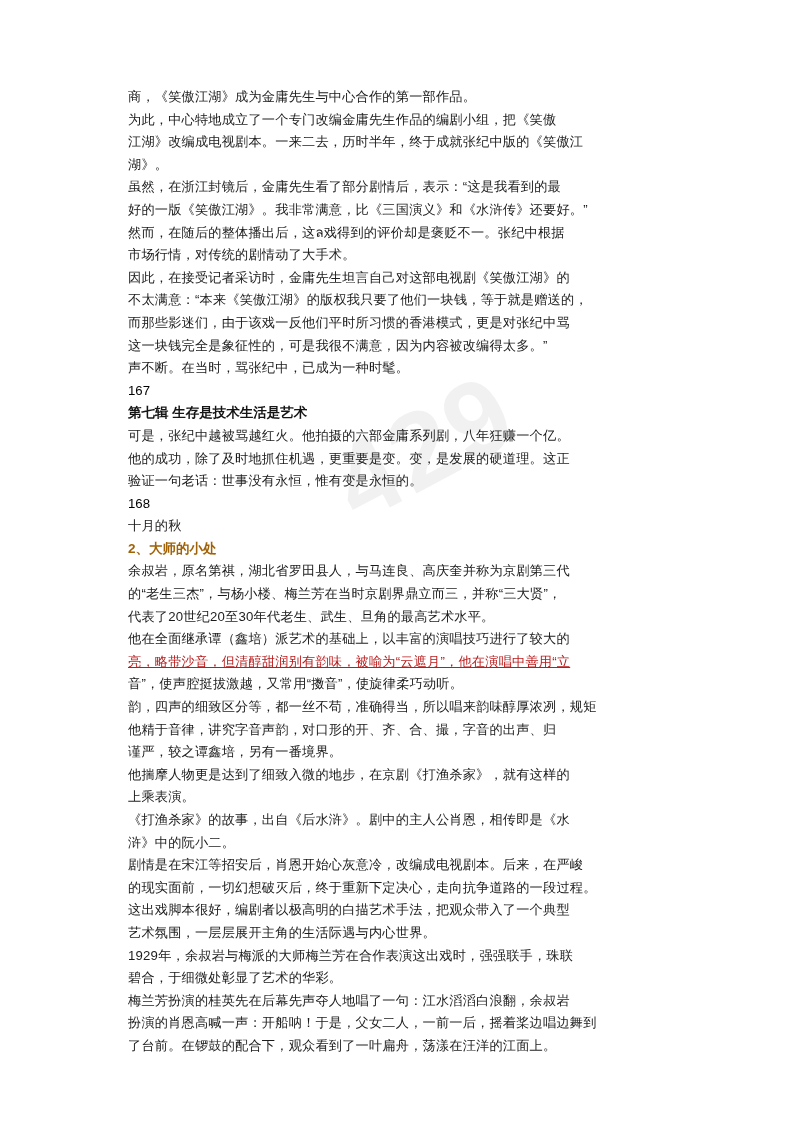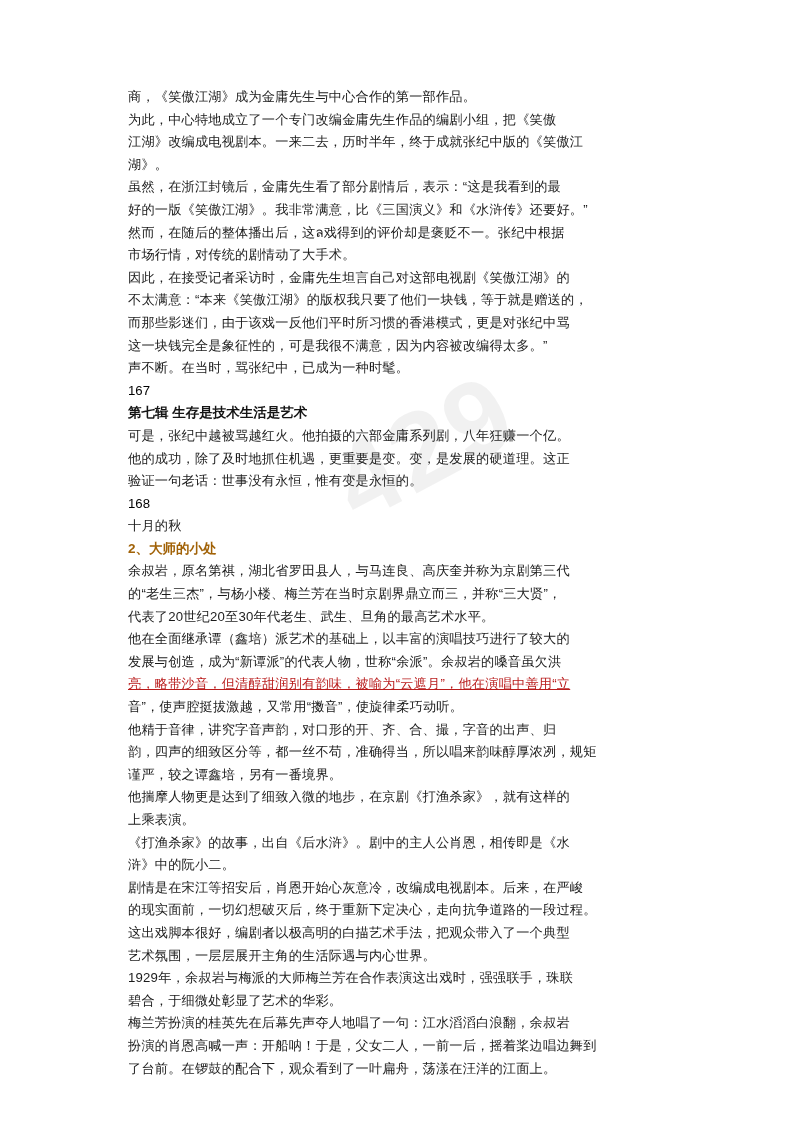--- a/index.html
+++ b/index.html
@@ -94,25 +94,24 @@
     <div class="line">可是，张纪中越被骂越红火。他拍摄的六部金庸系列剧，八年狂赚一个亿。</div>
     <div class="line">他的成功，除了及时地抓住机遇，更重要是变。变，是发展的硬道理。这正</div>
     <div class="line">验证一句老话：世事没有永恒，惟有变是永恒的。</div>
     <div class="pagenum">168</div>
     <div class="line">十月的秋</div>
     <div class="subheading">2、大师的小处</div>
     <div class="line">余叔岩，原名第祺，湖北省罗田县人，与马连良、高庆奎并称为京剧第三代</div>
     <div class="line">的“老生三杰”，与杨小楼、梅兰芳在当时京剧界鼎立而三，并称“三大贤”，</div>
     <div class="line">代表了20世纪20至30年代老生、武生、旦角的最高艺术水平。</div>
     <div class="line">他在全面继承谭（鑫培）派艺术的基础上，以丰富的演唱技巧进行了较大的</div>
-    <div class="line">发展与创造，成为“新谭派”的代表人物，世称“余派”。余叔岩的嗓音虽欠洪</div>
     <div class="line greenish">亮，略带沙音，但清醇甜润别有韵味，被喻为“云遮月”，他在演唱中善用“立</div>
     <div class="line">音”，使声腔挺拔激越，又常用“擞音”，使旋律柔巧动听。</div>
+    <div class="line">韵，四声的细致区分等，都一丝不苟，准确得当，所以唱来韵味醇厚浓冽，规矩</div>
     <div class="line">他精于音律，讲究字音声韵，对口形的开、齐、合、撮，字音的出声、归</div>
-    <div class="line">韵，四声的细致区分等，都一丝不苟，准确得当，所以唱来韵味醇厚浓冽，规矩</div>
     <div class="line">谨严，较之谭鑫培，另有一番境界。</div>
     <div class="line">他揣摩人物更是达到了细致入微的地步，在京剧《打渔杀家》，就有这样的</div>
     <div class="line">上乘表演。</div>
     <div class="line">《打渔杀家》的故事，出自《后水浒》。剧中的主人公肖恩，相传即是《水</div>
     <div class="line">浒》中的阮小二。</div>
     <div class="line">剧情是在宋江等招安后，肖恩开始心灰意冷，改编成电视剧本。后来，在严峻</div>
     <div class="line">的现实面前，一切幻想破灭后，终于重新下定决心，走向抗争道路的一段过程。</div>
     <div class="line">这出戏脚本很好，编剧者以极高明的白描艺术手法，把观众带入了一个典型</div>
     <div class="line">艺术氛围，一层层展开主角的生活际遇与内心世界。</div>
     <div class="line">1929年，余叔岩与梅派的大师梅兰芳在合作表演这出戏时，强强联手，珠联</div>

